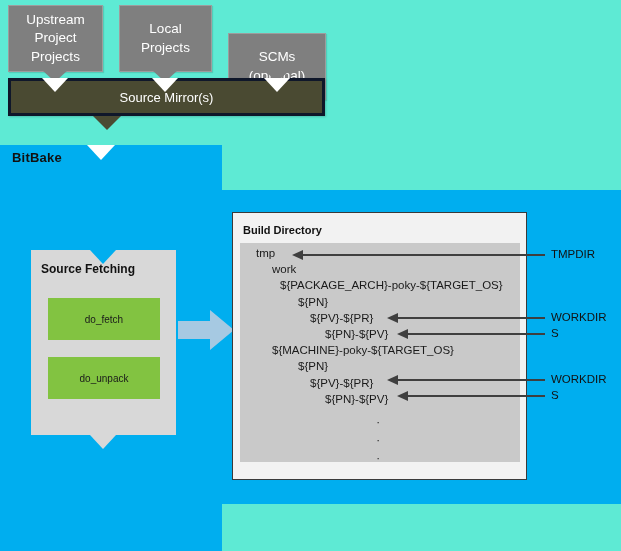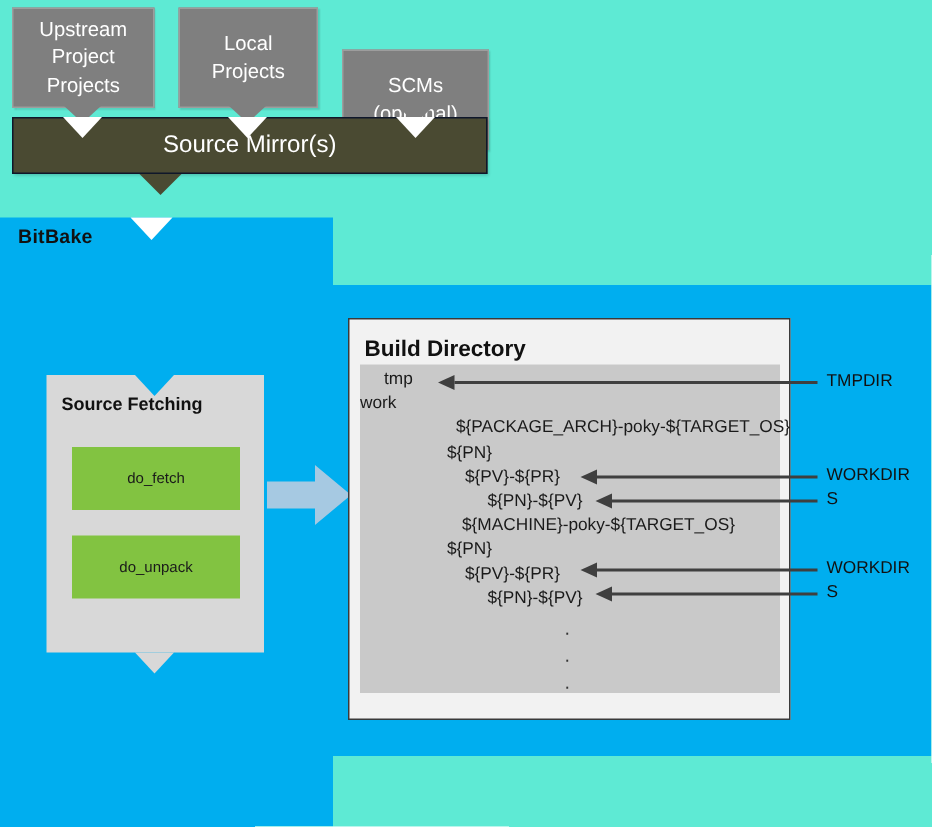--- a/index.html
+++ b/index.html
@@ -46,24 +46,24 @@
   }
 
   
   #mirror-bar {
     position: absolute;
     left: 8px;
     top: 78px;
     width: 317px;
     height: 38px;
     background: #4a4a32;
-    border: 1px solid #0f172a;
+    border: 3px solid #0f172a;
     box-sizing: border-box;
     color: #ffffff;
-    font-size: 16px;
+    font-size: 13px;
     display: flex;
     align-items: center;
     justify-content: center;
     box-shadow: 1px 1px 2px rgba(0,0,0,0.18);
   }
   #mirror-out-arrow {
     position: absolute;
     left: 93px;
     top: 116px;
     width: 0;
@@ -164,21 +164,21 @@
     width: 295px;
     height: 268px;
     background: #f2f2f2;
     border: 1px solid #3a3a3a;
     box-sizing: border-box;
   }
   #build-title {
     position: absolute;
     left: 243px;
     top: 224px;
-    font-size: 15px;
+    font-size: 11px;
     font-weight: bold;
     color: #111111;
   }
   #tree-area {
     position: absolute;
     left: 240px;
     top: 243px;
     width: 280px;
     height: 219px;
     background: #c9c9c9;
@@ -283,26 +283,26 @@
   <svg id="flow-arrow" viewBox="0 0 56 44">
     <polygon points="0,13 32,13 32,2 56,22 32,42 32,31 0,31" fill="#a6c9e2"></polygon>
   </svg>
 
   <div id="build-card"></div>
   <div id="build-title">Build Directory</div>
   <div id="tree-area"></div>
 
   <div id="tree-list">
     <span class="tl" style="padding-left:16px;">tmp</span>
-    <span class="tl" style="">work</span>
-    <span class="tl" style="padding-left:64px;">${PACKAGE_ARCH}-poky-${TARGET_OS}</span>
+    <span class="tl" style="padding-left:32px;">work</span>
+    <span class="tl" style="padding-left:40px;">${PACKAGE_ARCH}-poky-${TARGET_OS}</span>
     <span class="tl" style="padding-left:58px;">${PN}</span>
     <span class="tl" style="padding-left:70px;">${PV}-${PR}</span>
     <span class="tl" style="padding-left:85px;">${PN}-${PV}</span>
-    <span class="tl" style="padding-left:68px;">${MACHINE}-poky-${TARGET_OS}</span>
+    <span class="tl" style="padding-left:32px;">${MACHINE}-poky-${TARGET_OS}</span>
     <span class="tl" style="padding-left:58px;">${PN}</span>
     <span class="tl" style="padding-left:70px;">${PV}-${PR}</span>
     <span class="tl" style="padding-left:85px;">${PN}-${PV}</span>
   </div>
 
   <div class="tree-dot" style="left:376px; top:415px;">·</div>
   <div class="tree-dot" style="left:376px; top:433px;">·</div>
   <div class="tree-dot" style="left:376px; top:451px;">·</div>
 
   <div class="ar-line" style="left:303px; top:254px; width:242px;"></div>

